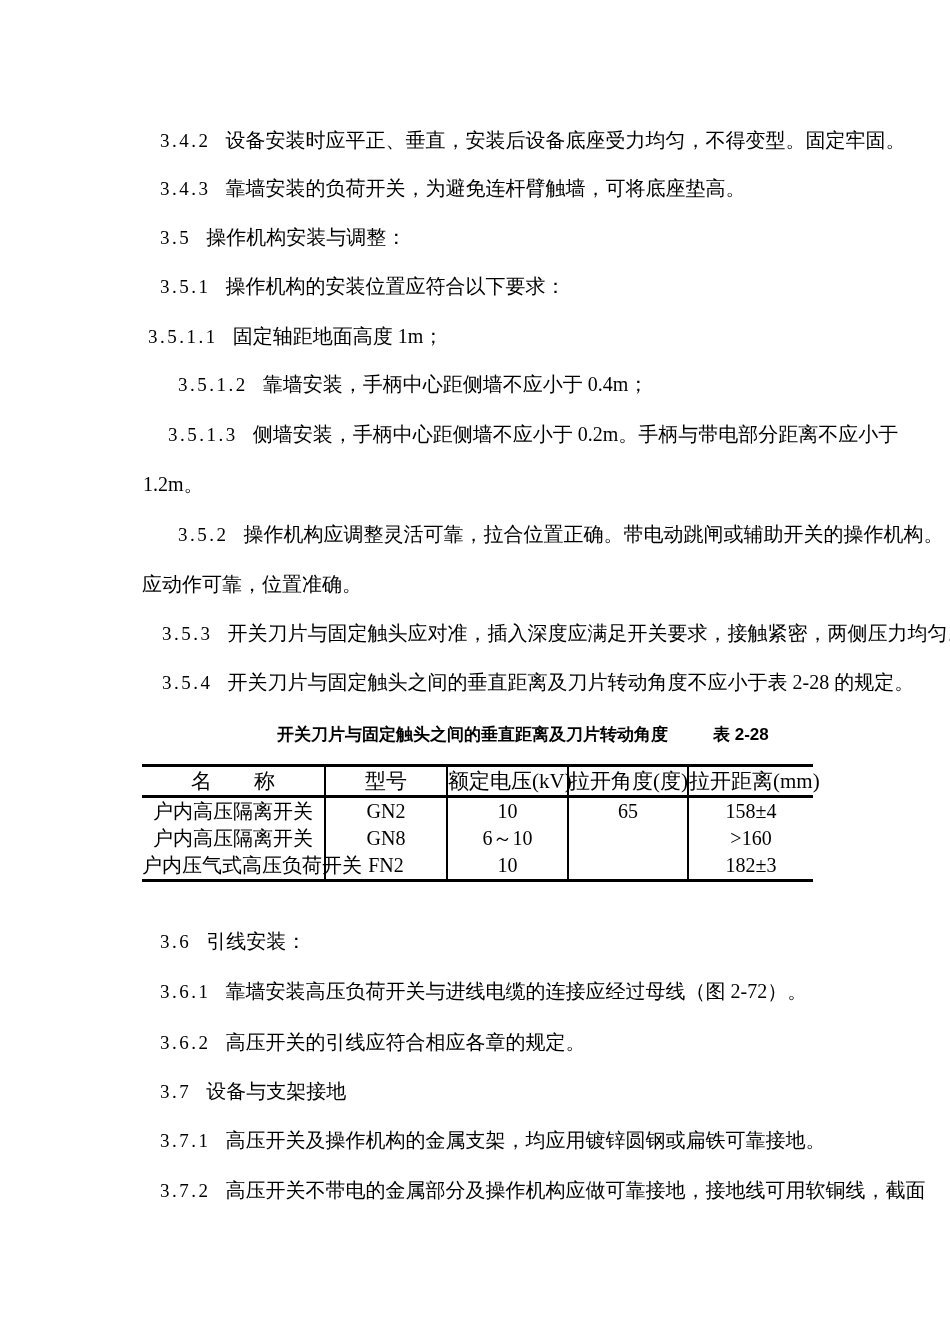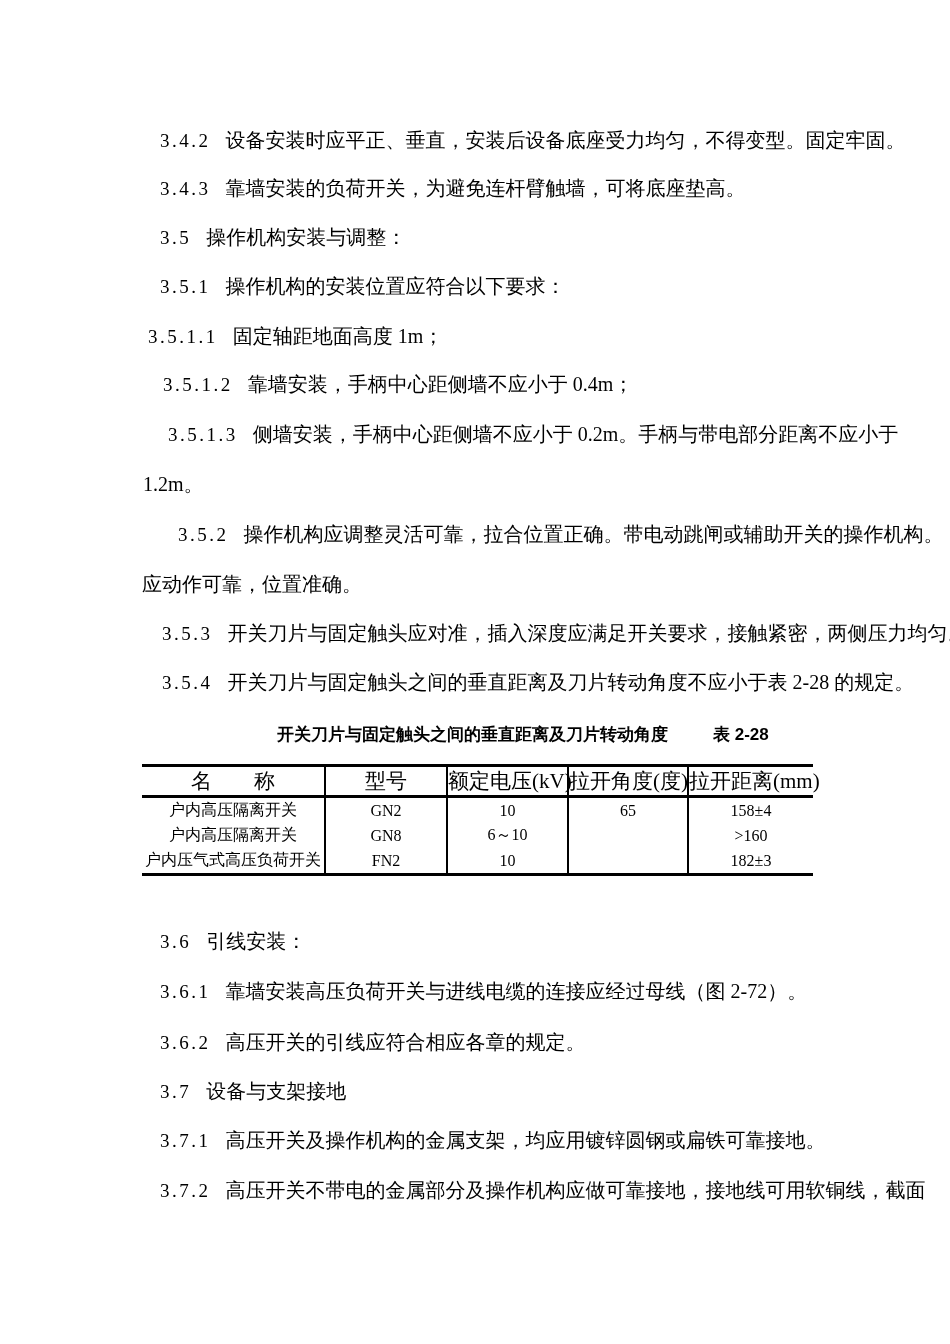--- a/index.html
+++ b/index.html
@@ -62,21 +62,21 @@
     font-weight: normal;
     font-size: 21px;
     height: 26px;
     text-align: center;
     vertical-align: middle;
     border-bottom: 3px solid #000;
     padding: 0;
     white-space: nowrap;
   }
   table.spec-table tbody td {
-    font-size: 16px;
+    font-size: 20px;
     height: 25px;
     text-align: center;
     vertical-align: middle;
     padding: 0;
     white-space: nowrap;
   }
   table.spec-table th + th,
   table.spec-table td + td {
     border-left: 2px solid #000;
   }
@@ -131,21 +131,21 @@
           <td>182±3</td>
         </tr>
       </tbody>
   </table>
 
 <div class="line" style="left: 160px; top: 129px;"><span class="num">3.4.2</span><span class="txt">设备安装时应平正、垂直，安装后设备底座受力均匀，不得变型。固定牢固。</span></div>
     <div class="line" style="left: 160px; top: 177px;"><span class="num">3.4.3</span><span class="txt">靠墙安装的负荷开关，为避免连杆臂触墙，可将底座垫高。</span></div>
     <div class="line" style="left: 160px; top: 226px;"><span class="num">3.5</span><span class="txt">操作机构安装与调整：</span></div>
     <div class="line" style="left: 160px; top: 275px;"><span class="num">3.5.1</span><span class="txt">操作机构的安装位置应符合以下要求：</span></div>
     <div class="line" style="left: 148px; top: 325px;"><span class="num">3.5.1.1</span><span class="txt">固定轴距地面高度 1m；</span></div>
-    <div class="line" style="left: 163px; top: 373px; text-align: right;"><span class="num">3.5.1.2</span><span class="txt">靠墙安装，手柄中心距侧墙不应小于 0.4m；</span></div>
+    <div class="line" style="left: 178px; top: 373px; text-align: right;"><span class="num">3.5.1.2</span><span class="txt">靠墙安装，手柄中心距侧墙不应小于 0.4m；</span></div>
     <div class="line" style="left: 168px; top: 423px;"><span class="num">3.5.1.3</span><span class="txt">侧墙安装，手柄中心距侧墙不应小于 0.2m。手柄与带电部分距离不应小于</span></div>
     <div class="line" style="left: 143px; top: 473px;"><span class="txt">1.2m。</span></div>
     <div class="line" style="left: 178px; top: 523px;"><span class="num">3.5.2</span><span class="txt">操作机构应调整灵活可靠，拉合位置正确。带电动跳闸或辅助开关的操作机构。</span></div>
     <div class="line" style="left: 142px; top: 573px; text-align: right;"><span class="txt">应动作可靠，位置准确。</span></div>
     <div class="line" style="left: 162px; top: 622px;"><span class="num">3.5.3</span><span class="txt">开关刀片与固定触头应对准，插入深度应满足开关要求，接触紧密，两侧压力均匀。</span></div>
     <div class="line" style="left: 162px; top: 671px;"><span class="num">3.5.4</span><span class="txt">开关刀片与固定触头之间的垂直距离及刀片转动角度不应小于表 2-28 的规定。</span></div>
     <div class="line" style="left: 160px; top: 930px;"><span class="num">3.6</span><span class="txt">引线安装：</span></div>
     <div class="line" style="left: 160px; top: 980px;"><span class="num">3.6.1</span><span class="txt">靠墙安装高压负荷开关与进线电缆的连接应经过母线（图 2-72）。</span></div>
     <div class="line" style="left: 160px; top: 1031px;"><span class="num">3.6.2</span><span class="txt">高压开关的引线应符合相应各章的规定。</span></div>
     <div class="line" style="left: 160px; top: 1080px;"><span class="num">3.7</span><span class="txt">设备与支架接地</span></div>

